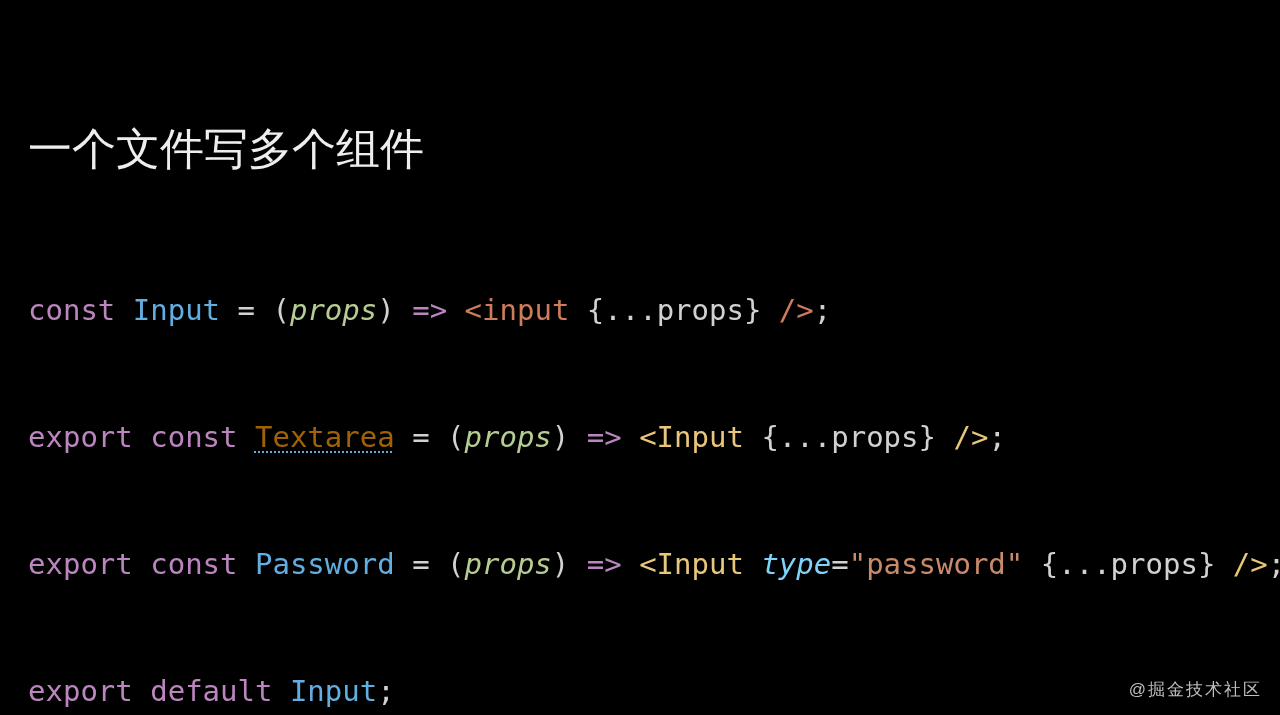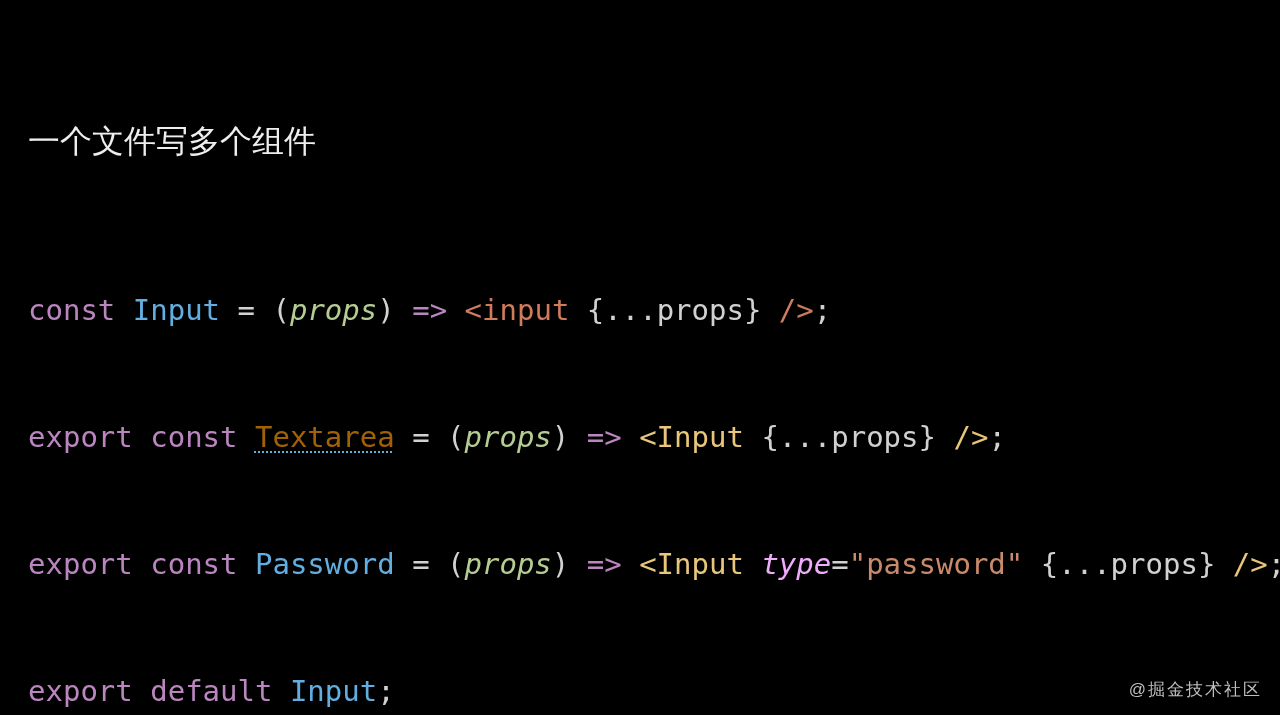--- a/index.html
+++ b/index.html
@@ -11,21 +11,21 @@
     width: 1280px;
     height: 715px;
     background: #000;
     color: #fff;
   }
 
   .title {
     position: absolute;
     left: 28px;
     top: 120px;
-    font-size: 32px;
+    font-size: 44px;
     font-weight: 500;
     color: #eee;
     letter-spacing: 0px;
   }
 
   .code-block {
     position: absolute;
     left: 28px;
     top: 238px;
     font-family: "SF Mono", Menlo, Consolas, monospace;
@@ -41,21 +41,21 @@
   .code-block .line:last-child { margin-bottom: 12px; }
 
   
   .kw      { color: #bb86c0; }   
   .ident   { color: #63aee0; }   
   .ident-u { color: #a16207; text-decoration: underline dotted #63aee0 2px; text-underline-offset: 4px; }
   .param   { color: #b6cd92; font-style: italic; } 
   .punct   { color: #d1d1d1; }   
   .tag     { color: #ce7c5c; }   
   .tagc    { color: #e9c77a; }   
-  .attr    { color: #f0abfc; font-style: italic; }   
+  .attr    { color: #7dd3fc; font-style: italic; }   
   .str     { color: #c88a6a; }   
   .spread  { color: #d1d1d1; }   
 
   .watermark {
     position: absolute;
     right: 18px;
     bottom: 14px;
     font-size: 17px;
     color: #bfbfbf;
     letter-spacing: 2px;

